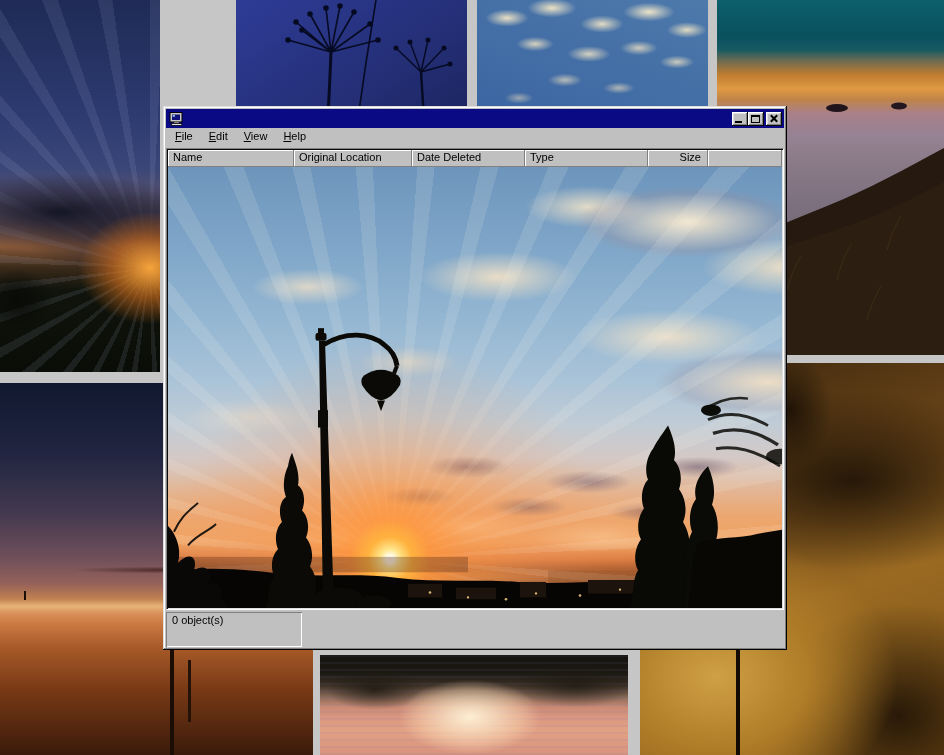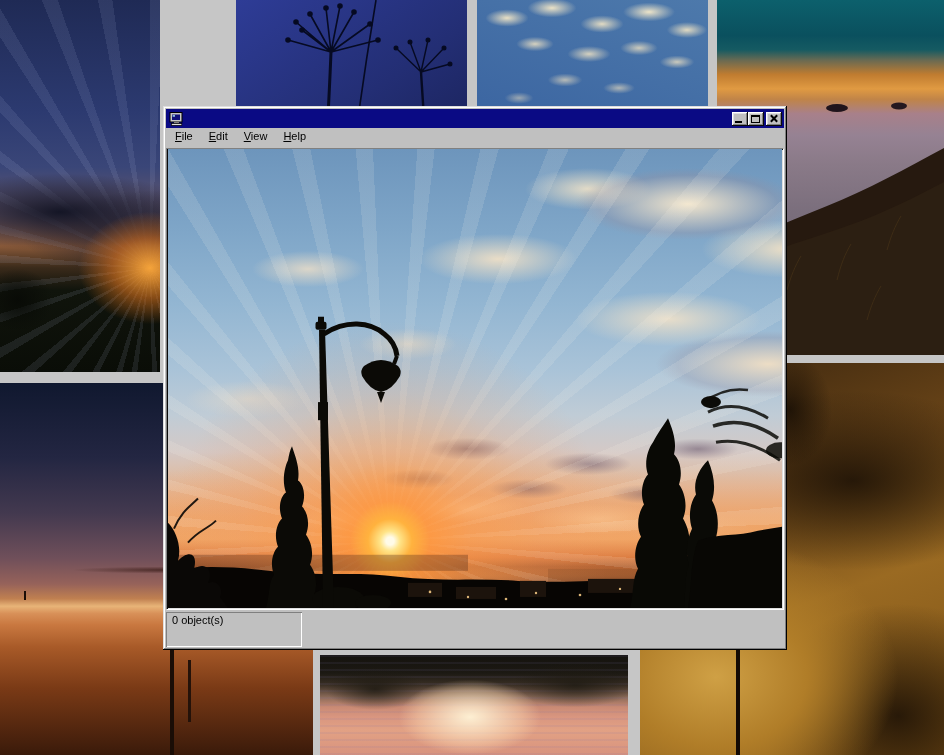--- a/index.html
+++ b/index.html
@@ -239,20 +239,28 @@
   </div>
 
   <div class="menubar">
     <span class="menu-item"><span class="u">F</span><span>ile</span></span>
     <span class="menu-item"><span class="u">E</span><span>dit</span></span>
     <span class="menu-item"><span class="u">V</span><span>iew</span></span>
     <span class="menu-item"><span class="u">H</span><span>elp</span></span>
   </div>
 
   <div class="listview">
+    <div class="headerrow">
+      <div class="hcell c0">Name</div>
+      <div class="hcell c1">Original Location</div>
+      <div class="hcell c2">Date Deleted</div>
+      <div class="hcell c3">Type</div>
+      <div class="hcell c4">Size</div>
+      <div class="hcell cfill"></div>
+    </div>
 
     <div class="photo">
       <svg viewBox="0 0 614 457" preserveAspectRatio="none">
 
         <rect x="0" y="404" width="300" height="16" fill="rgba(90,50,30,0.35)"></rect>
         <rect x="380" y="418" width="130" height="22" fill="rgba(130,75,40,0.28)"></rect>
         <path d="M0,457 L0,420 C30,414 70,416 110,421 C150,426 190,420 230,426 C270,431 310,427 350,430 C390,433 430,428 470,430 C510,432 550,424 590,418 L614,414 L614,457 Z" fill="#070503"></path>
         <g fill="#1c130c">
           <rect x="240" y="432" width="34" height="14"></rect>
             <rect x="288" y="436" width="40" height="12"></rect>

